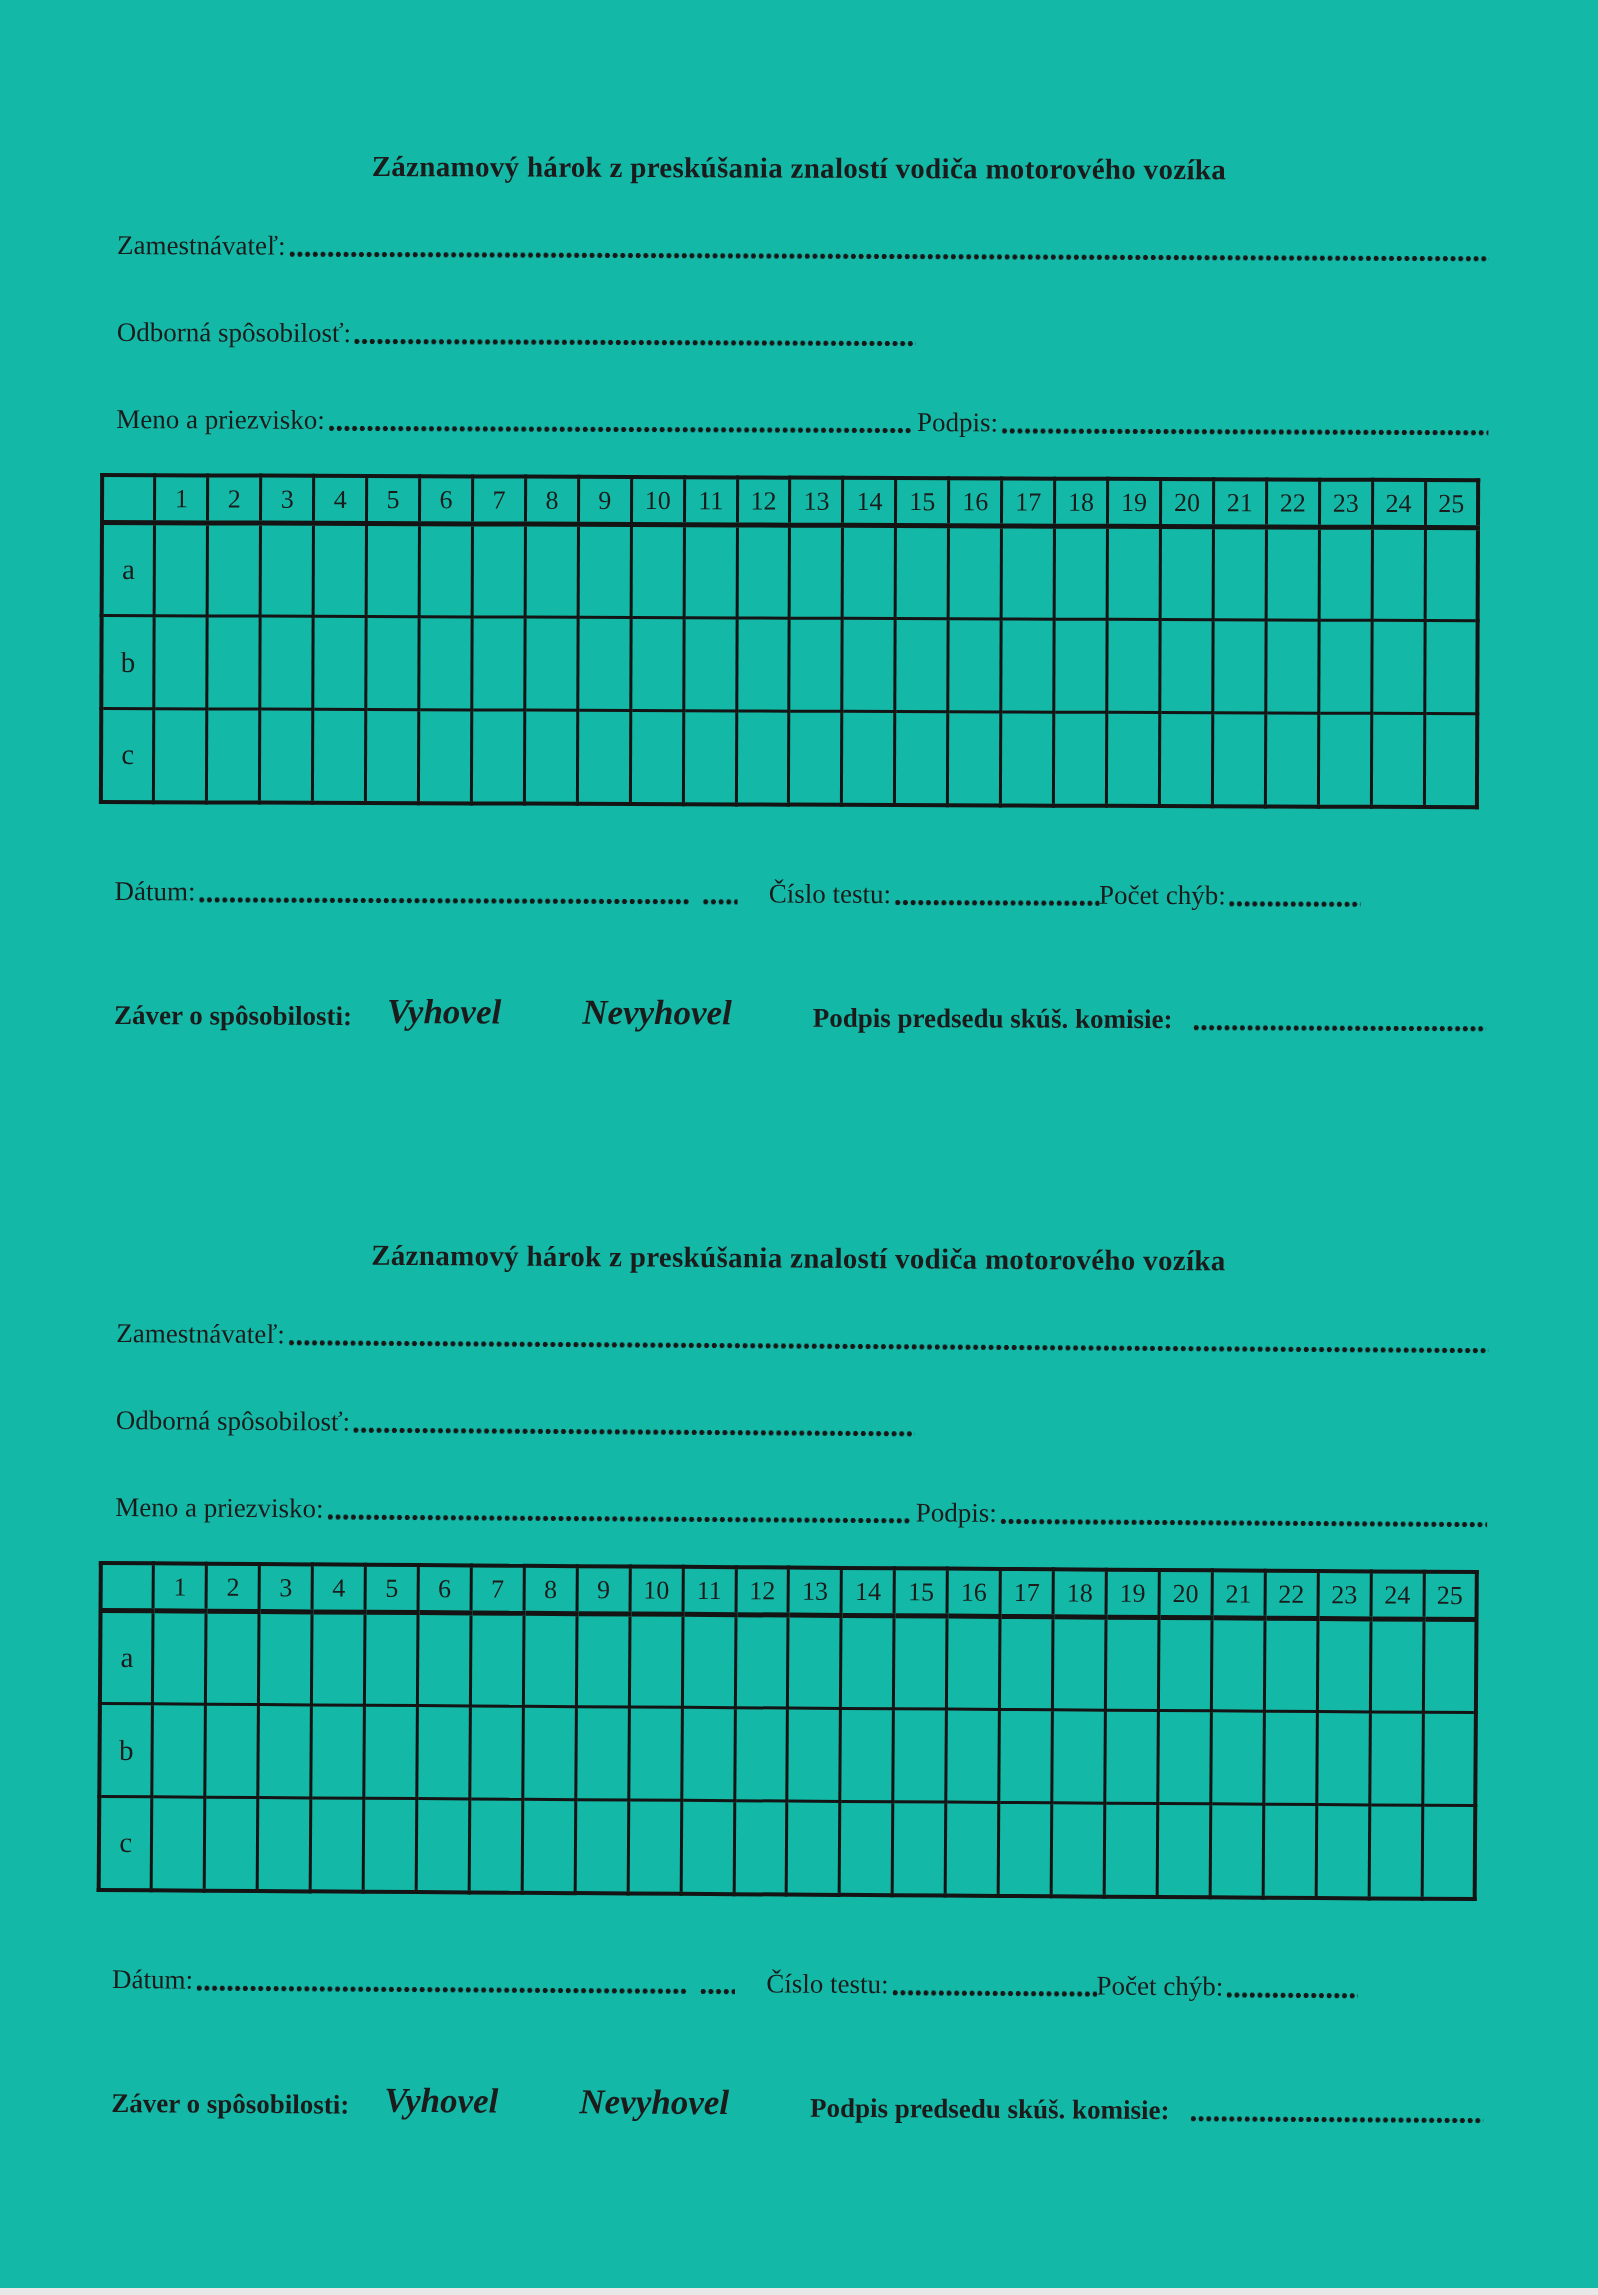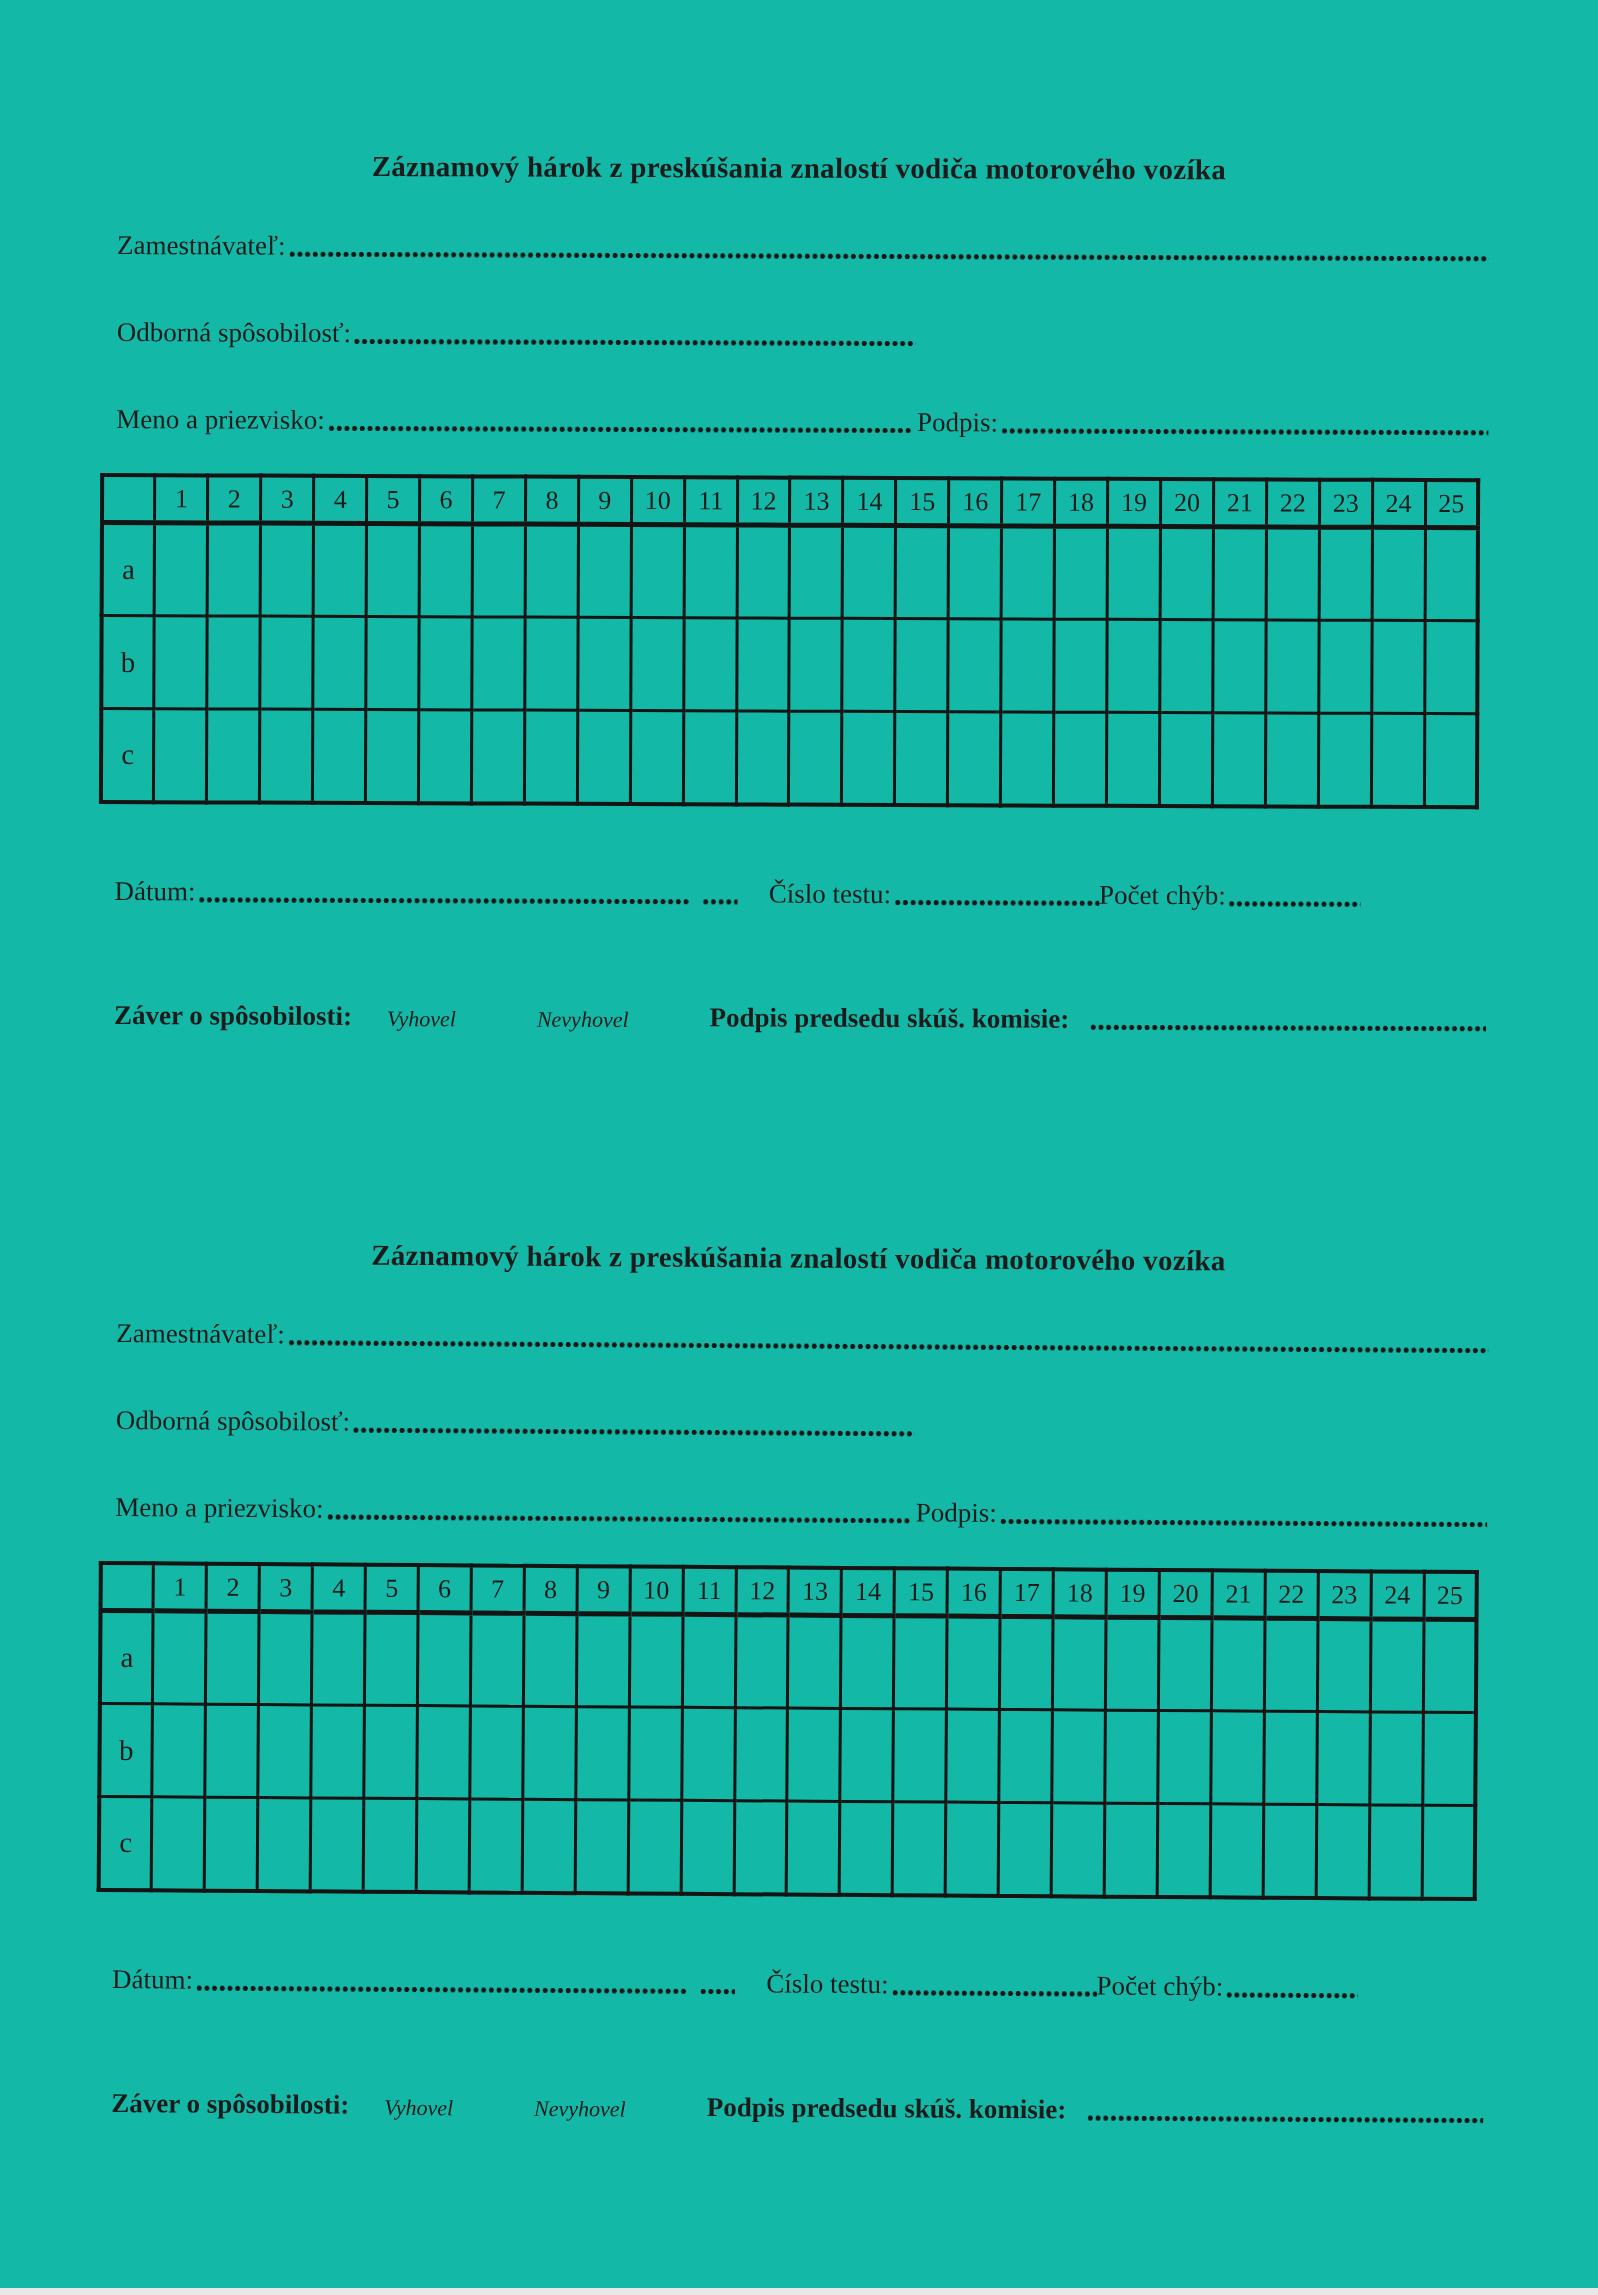--- a/index.html
+++ b/index.html
@@ -49,21 +49,21 @@
     white-space:nowrap;
   }
   .l-employer{top:227px;}
   .l-competence{top:314px;}
   .l-name{top:401px;}
   .l-date{top:873px;}
   .l-conclusion{top:997px;}
 
   .lbl{line-height:1.1;}
   .b{font-weight:700;}
-  .opt{font-style:italic;font-weight:400;font-size:22px;}
+  .opt{font-style:italic;font-weight:700;font-size:35px;}
 
   
   .dots{
     height:6.8px;
     margin:0 0 4.3px 3.1px;
     background-image:radial-gradient(circle at 3.1px 3.4px, #171717 2.2px, transparent 2.8px);
     background-size:7.7px 6.8px;
     background-repeat:repeat-x;
     flex:0 0 auto;
   }

